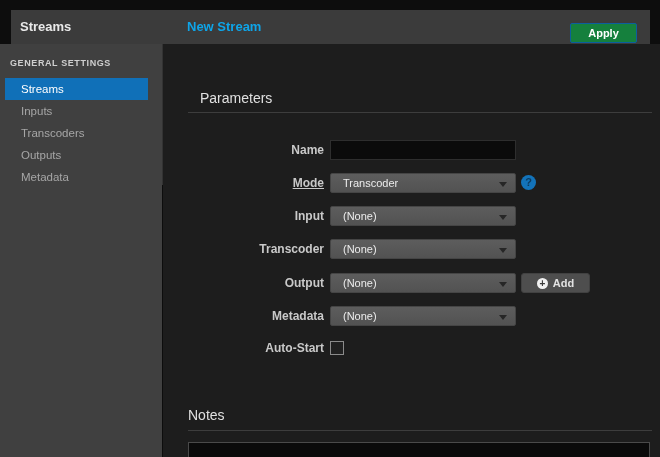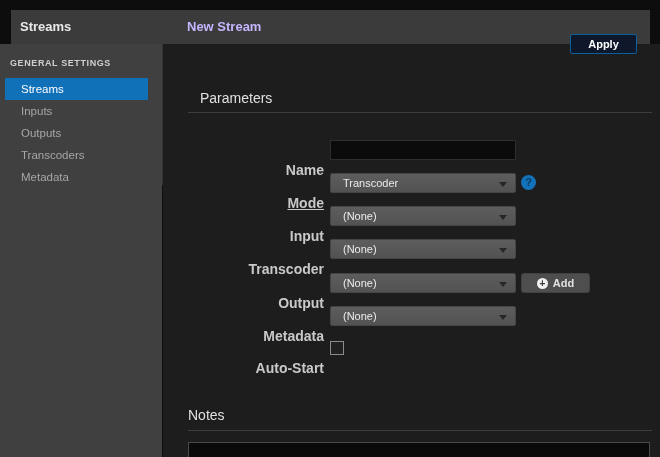--- a/index.html
+++ b/index.html
@@ -15,25 +15,25 @@
   .header-bar {
     position:absolute; left:11px; top:10px; width:639px; height:34px;
     background:#3b3b3b;
   }
   .header-section-title {
     position:absolute; left:9px; top:0; line-height:34px;
     font-size:13px; font-weight:700; color:#e9e9e9;
   }
   .header-page-title {
     position:absolute; left:176px; top:0; line-height:34px;
-    font-size:13px; font-weight:700; color:#c4b5fd;
+    font-size:13px; font-weight:700; color:#0ea5e9;
   }
   .apply-button {
-    position:absolute; left:559px; top:24px; width:67px; height:20px;
-    background:#0f172a; border:1px solid #0c5f9e; border-radius:2px;
+    position:absolute; left:559px; top:13px; width:67px; height:20px;
+    background:#15803d; border:1px solid #0c5f9e; border-radius:2px;
     color:#ffffff; font-size:11px; font-weight:700;
     font-family:"Liberation Sans", sans-serif; cursor:pointer;
   }
 
   
   .sidebar-pane {
     position:absolute; left:0; top:44px; width:162px; bottom:0;
     background:#404040;
   }
   .content-pane {
@@ -65,21 +65,21 @@
     position:absolute; left:188px;
     font-size:14px; color:#e0e0e0; font-weight:400;
   }
   .section-rule {
     position:absolute; left:188px; width:464px; height:1px; background:#3d3d3d;
   }
 
   
   .field-label {
     position:absolute; left:194px; width:130px; height:20px; line-height:20px;
-    text-align:right; font-size:14px; font-weight:700; color:#c9c9c9;margin-top:20px;
+    text-align:right; font-size:12px; font-weight:700; color:#c9c9c9;
   }
   .text-input {
     position:absolute; left:330px; width:186px; height:20px;
     background:#0b0b0b; border:1px solid #2e2e2e; color:#dddddd;
     font-size:11px; padding:0 6px; font-family:"Liberation Sans", sans-serif;
   }
   .dropdown {
     position:absolute; left:330px; width:186px; height:20px;
     background:linear-gradient(#5d5d5d,#525252); border:1px solid #454545;
     border-radius:2px; cursor:pointer;
@@ -123,22 +123,22 @@
   }
 </style>
 </head>
 <body>
 
 <div class="sidebar-pane">
   <div class="sidebar-section-label">GENERAL SETTINGS</div>
   <nav class="nav">
     <div class="nav-item selected">Streams</div>
     <div class="nav-item">Inputs</div>
+    <div class="nav-item">Transcoders</div>
     <div class="nav-item">Outputs</div>
-    <div class="nav-item">Transcoders</div>
     <div class="nav-item">Metadata</div>
   </nav>
 </div>
 
 <div class="content-pane"></div>
 <div class="sidebar-divider"></div>
 
 <div class="header-bar">
   <div class="header-section-title">Streams</div>
   <div class="header-page-title">New Stream</div>

